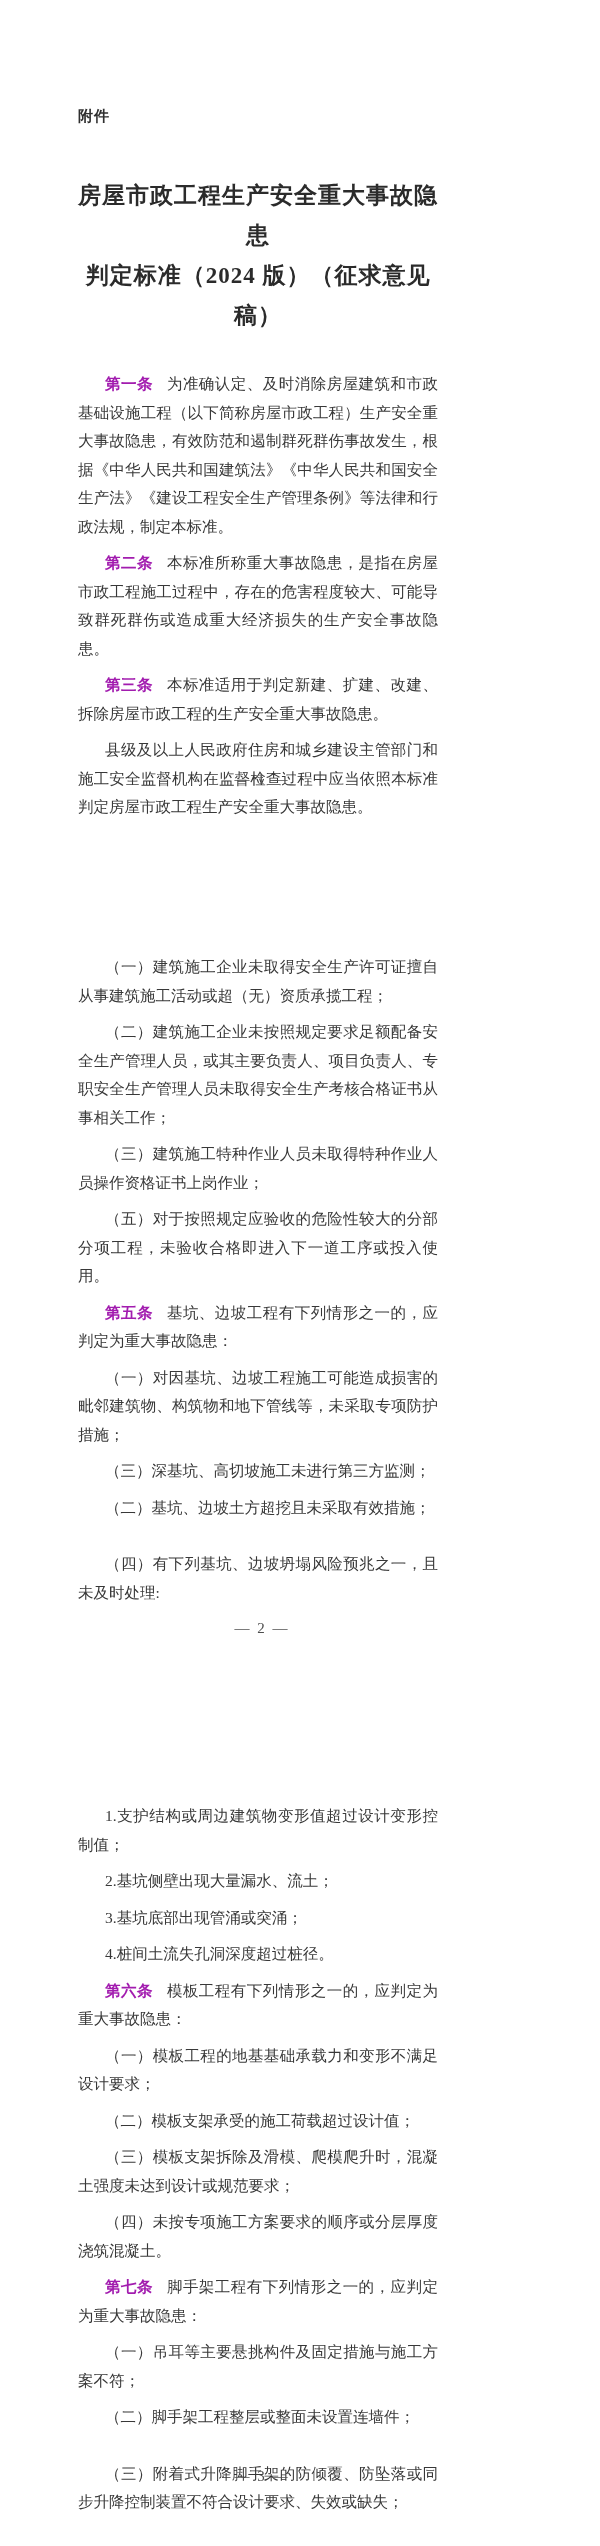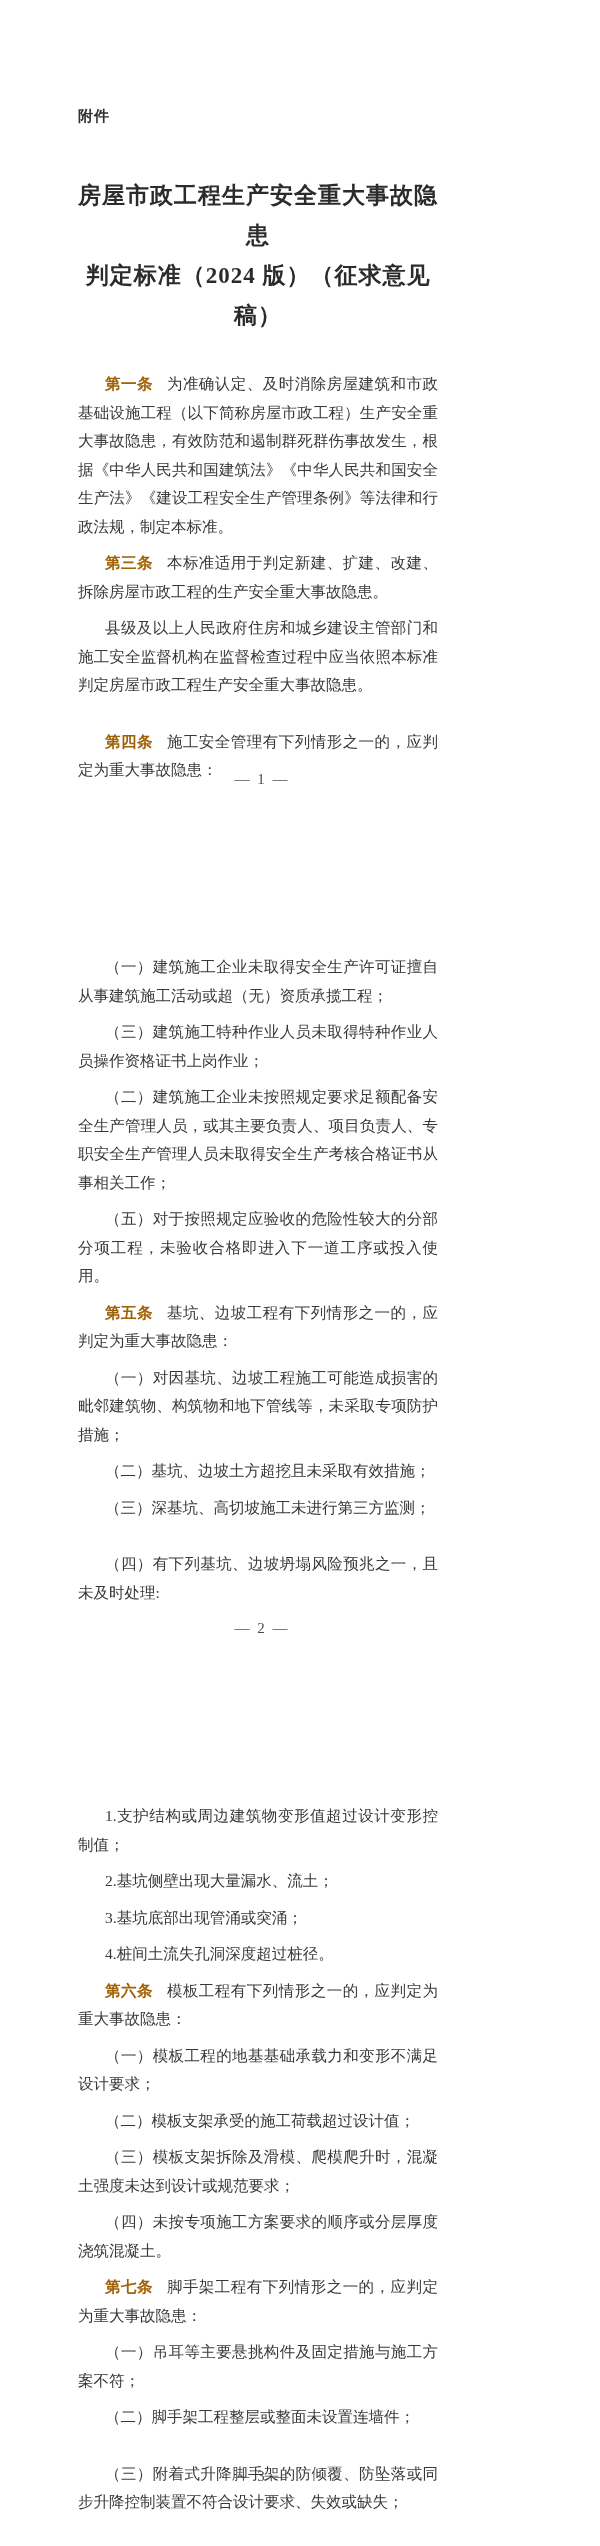--- a/index.html
+++ b/index.html
@@ -63,21 +63,21 @@
     text-indent: 27px;
     color: #383838;
   }
   .para:last-child {
     margin-bottom: 0;
     margin-top: 28px;
   }
   .para .lead {
     font-weight: bold;
     margin-right: 14px;
-    color: #a16207;
+    color: #a21caf;
   }
   .pageno {
     position: absolute;
     left: 0;
     right: 0;
     bottom: 56px;
     text-align: center;
     font-size: 15px;
     line-height: 28px;
     color: #4d4d4d;
@@ -90,37 +90,38 @@
 <div class="doc">
 
   <section class="page">
     <div class="attachment">附件</div>
     <div class="title-block">
       <div class="title-line">房屋市政工程生产安全重大事故隐患</div>
       <div class="title-line">判定标准（2024 版）（征求意见稿）</div>
     </div>
     <div class="content">
       <p class="para"><span class="lead">第一条</span><span>为准确认定、及时消除房屋建筑和市政基础设施工程（以下简称房屋市政工程）生产安全重大事故隐患，有效防范和遏制群死群伤事故发生，根据《中华人民共和国建筑法》《中华人民共和国安全生产法》《建设工程安全生产管理条例》等法律和行政法规，制定本标准。</span></p>
+      <p class="para"><span class="lead">第二条</span><span>本标准所称重大事故隐患，是指在房屋市政工程施工过程中，存在的危害程度较大、可能导致群死群伤或造成重大经济损失的生产安全事故隐患。</span></p>
       <p class="para"><span class="lead">第三条</span><span>本标准适用于判定新建、扩建、改建、拆除房屋市政工程的生产安全重大事故隐患。</span></p>
       <p class="para"><span>县级及以上人民政府住房和城乡建设主管部门和施工安全监督机构在监督检查过程中应当依照本标准判定房屋市政工程生产安全重大事故隐患。</span></p>
       <p class="para"><span class="lead">第四条</span><span>施工安全管理有下列情形之一的，应判定为重大事故隐患：</span></p>
     </div>
     <div class="pageno">— 1 —</div>
   </section>
 
   <section class="page">
     <div class="content body-start">
       <p class="para"><span>（一）建筑施工企业未取得安全生产许可证擅自从事建筑施工活动或超（无）资质承揽工程；</span></p>
+      <p class="para"><span>（二）建筑施工企业未按照规定要求足额配备安全生产管理人员，或其主要负责人、项目负责人、专职安全生产管理人员未取得安全生产考核合格证书从事相关工作；</span></p>
       <p class="para"><span>（三）建筑施工特种作业人员未取得特种作业人员操作资格证书上岗作业；</span></p>
-      <p class="para"><span>（二）建筑施工企业未按照规定要求足额配备安全生产管理人员，或其主要负责人、项目负责人、专职安全生产管理人员未取得安全生产考核合格证书从事相关工作；</span></p>
       <p class="para"><span>（五）对于按照规定应验收的危险性较大的分部分项工程，未验收合格即进入下一道工序或投入使用。</span></p>
       <p class="para"><span class="lead">第五条</span><span>基坑、边坡工程有下列情形之一的，应判定为重大事故隐患：</span></p>
       <p class="para"><span>（一）对因基坑、边坡工程施工可能造成损害的毗邻建筑物、构筑物和地下管线等，未采取专项防护措施；</span></p>
+      <p class="para"><span>（三）深基坑、高切坡施工未进行第三方监测；</span></p>
       <p class="para"><span>（二）基坑、边坡土方超挖且未采取有效措施；</span></p>
-      <p class="para"><span>（三）深基坑、高切坡施工未进行第三方监测；</span></p>
       <p class="para"><span>（四）有下列基坑、边坡坍塌风险预兆之一，且未及时处理:</span></p>
     </div>
     <div class="pageno">— 2 —</div>
   </section>
 
   <section class="page last">
     <div class="content body-start">
       <p class="para"><span>1.支护结构或周边建筑物变形值超过设计变形控制值；</span></p>
       <p class="para"><span>2.基坑侧壁出现大量漏水、流土；</span></p>
       <p class="para"><span>3.基坑底部出现管涌或突涌；</span></p>

